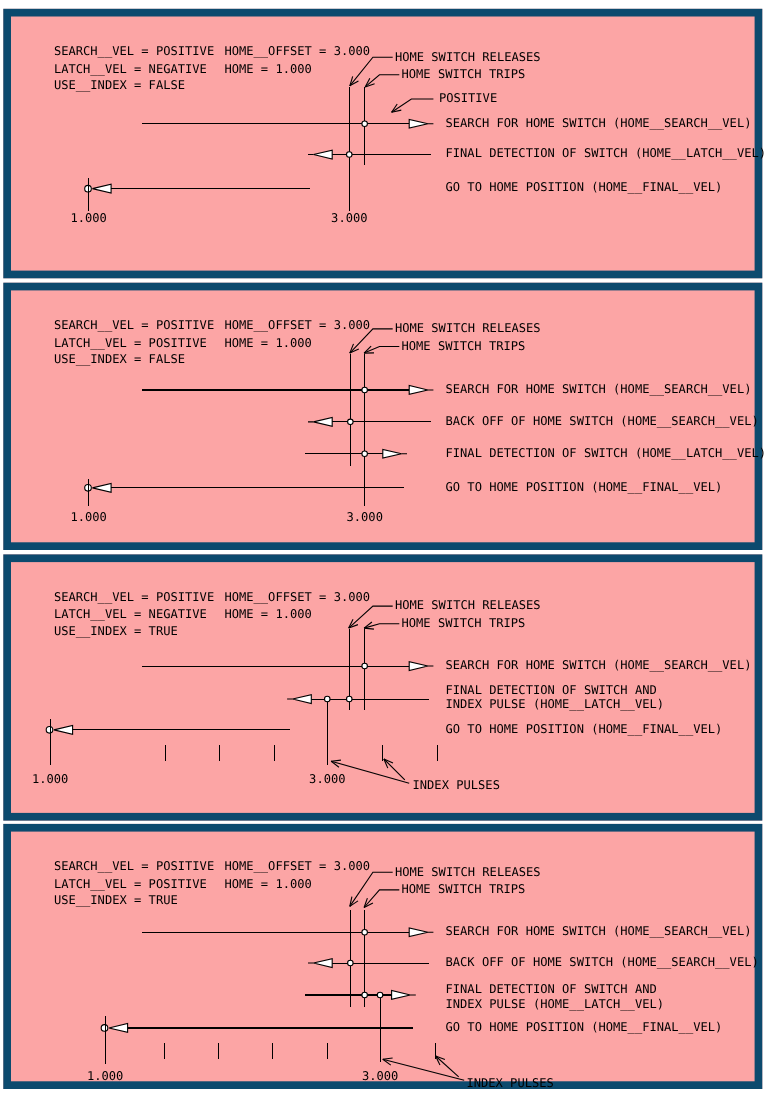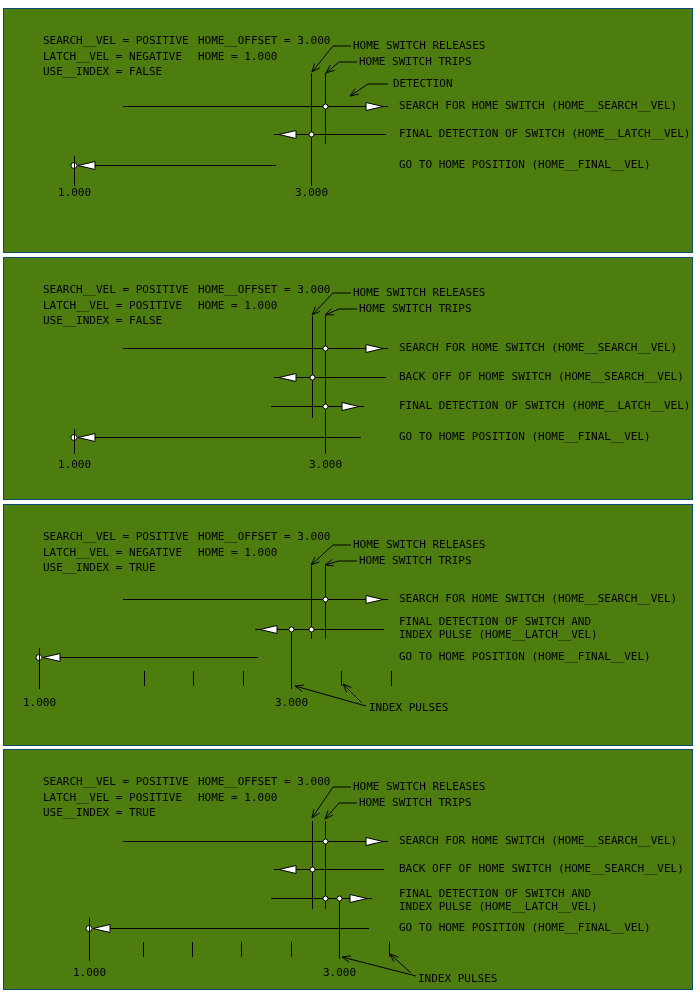--- a/index.html
+++ b/index.html
@@ -1,17 +1,17 @@
 <!DOCTYPE html>
 <html><head>
 <meta charset="utf-8">
 <style>
   html,body{margin:0;padding:0;background:#fff;}
   body{width:700px;height:1000px;position:relative;font-family:"DejaVu Sans Mono",monospace;color:#000;}
-  .panel{position:absolute;left:3px;width:690px;border:1px solid #0c4a6e;background:#4d7c0f;box-sizing:border-box;}
+  .panel{position:absolute;left:3px;width:690px;border:7px solid #0c4a6e;background:#fca5a5;box-sizing:border-box;}
   .diagram{position:absolute;left:0;top:0;}
   .params{position:absolute;left:39px;top:24px;font:11px/15.5px "DejaVu Sans Mono",monospace;}
   .prow{white-space:pre;}
   .prow .c1{display:inline-block;width:155px;}
   .lbl{position:absolute;font:11px/13px "DejaVu Sans Mono",monospace;white-space:pre;}
   svg{display:block;}
 </style>
 </head>
 <body>
 
@@ -41,21 +41,21 @@
       <line x1="91" y1="156.5" x2="272" y2="156.5" shape-rendering="crispEdges" stroke="#000" fill="none"></line>
       <line x1="70.5" y1="147" x2="70.5" y2="177" shape-rendering="crispEdges" stroke="#000" fill="none"></line>
     </svg>
   <div class="params">
     <div class="prow"><span class="c1">SEARCH__VEL = POSITIVE</span><span>HOME__OFFSET = 3.000</span></div>
     <div class="prow"><span class="c1">LATCH__VEL = NEGATIVE</span><span>HOME = 1.000</span></div>
     <div class="prow"><span class="c1">USE__INDEX = FALSE</span></div>
   </div>
   <div class="lbl" style="left:349px;top:30px;">HOME SWITCH RELEASES</div>
   <div class="lbl" style="left:355px;top:46px;">HOME SWITCH TRIPS</div>
-  <div class="lbl" style="left:389px;top:68px;">DETECTION</div>
+  <div class="lbl" style="left:389px;top:68px;">POSITIVE</div>
   <div class="lbl" style="left:395px;top:90px;">SEARCH FOR HOME SWITCH (HOME__SEARCH__VEL)</div>
   <div class="lbl" style="left:395px;top:118px;">FINAL DETECTION OF SWITCH (HOME__LATCH__VEL)</div>
   <div class="lbl" style="left:395px;top:149px;">GO TO HOME POSITION (HOME__FINAL__VEL)</div>
   <div class="lbl" style="left:54px;top:177px;">1.000</div>
   <div class="lbl" style="left:291px;top:177px;">3.000</div>
 </section>
 
 <section class="panel" style="top:257px;height:243px;">
   <svg id="svg1" class="diagram" width="688" height="241">
       <polyline points="347,35 329,35 308,57" stroke="#000" fill="none"></polyline>

